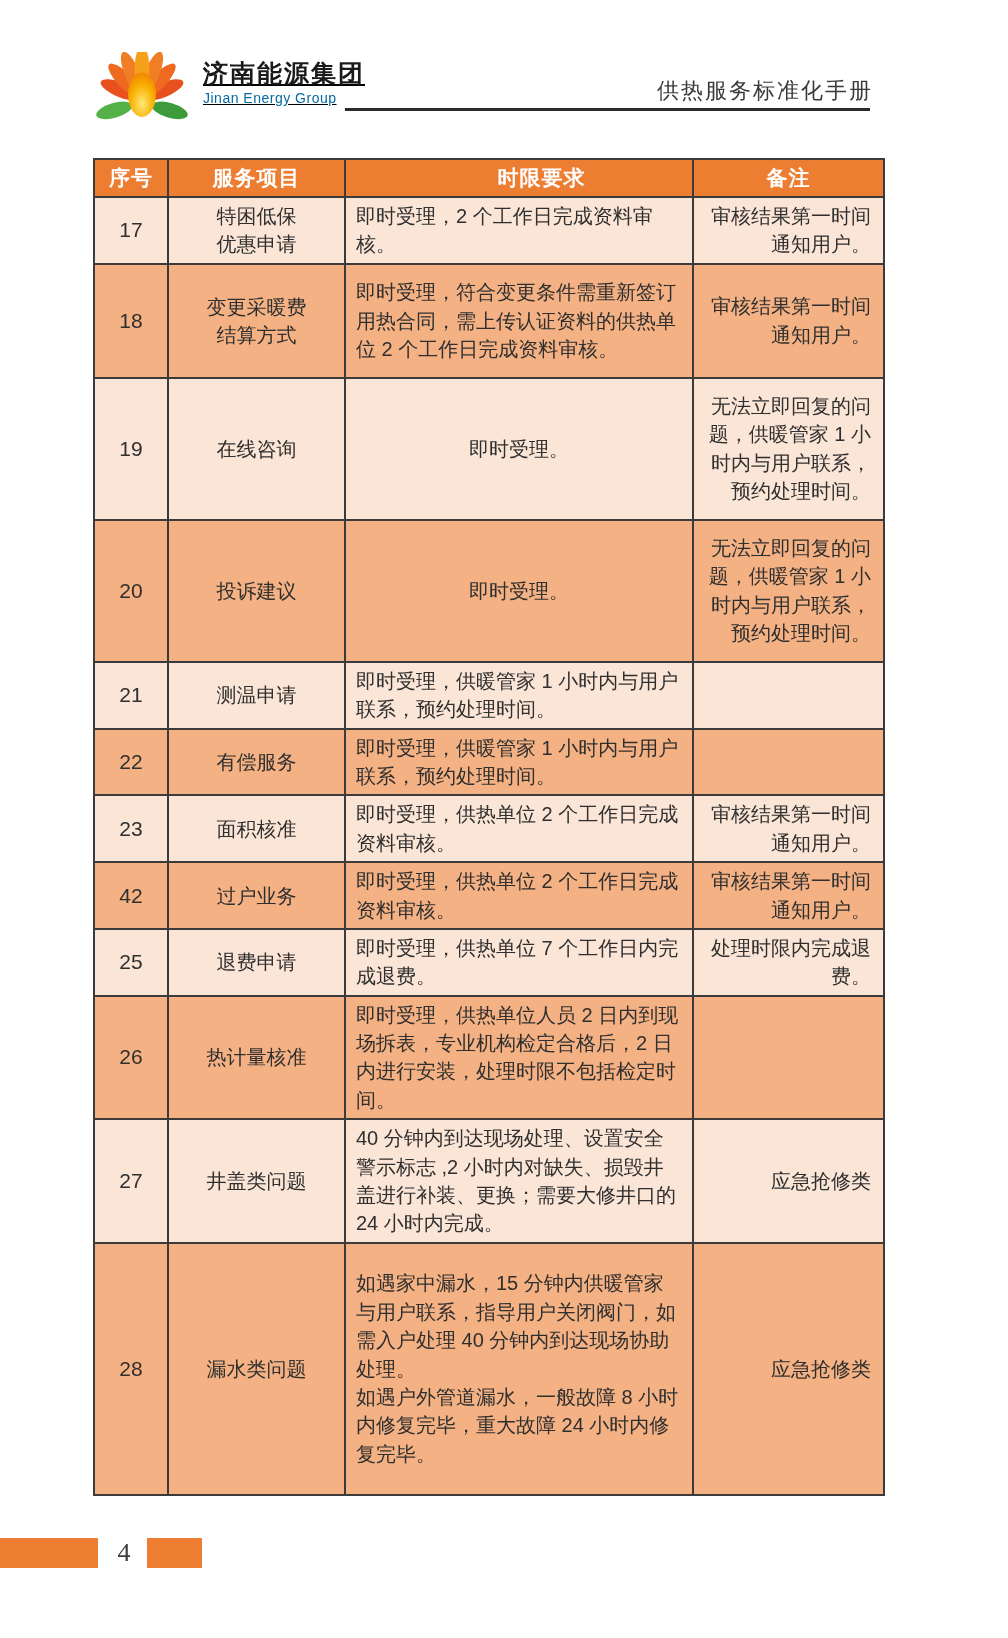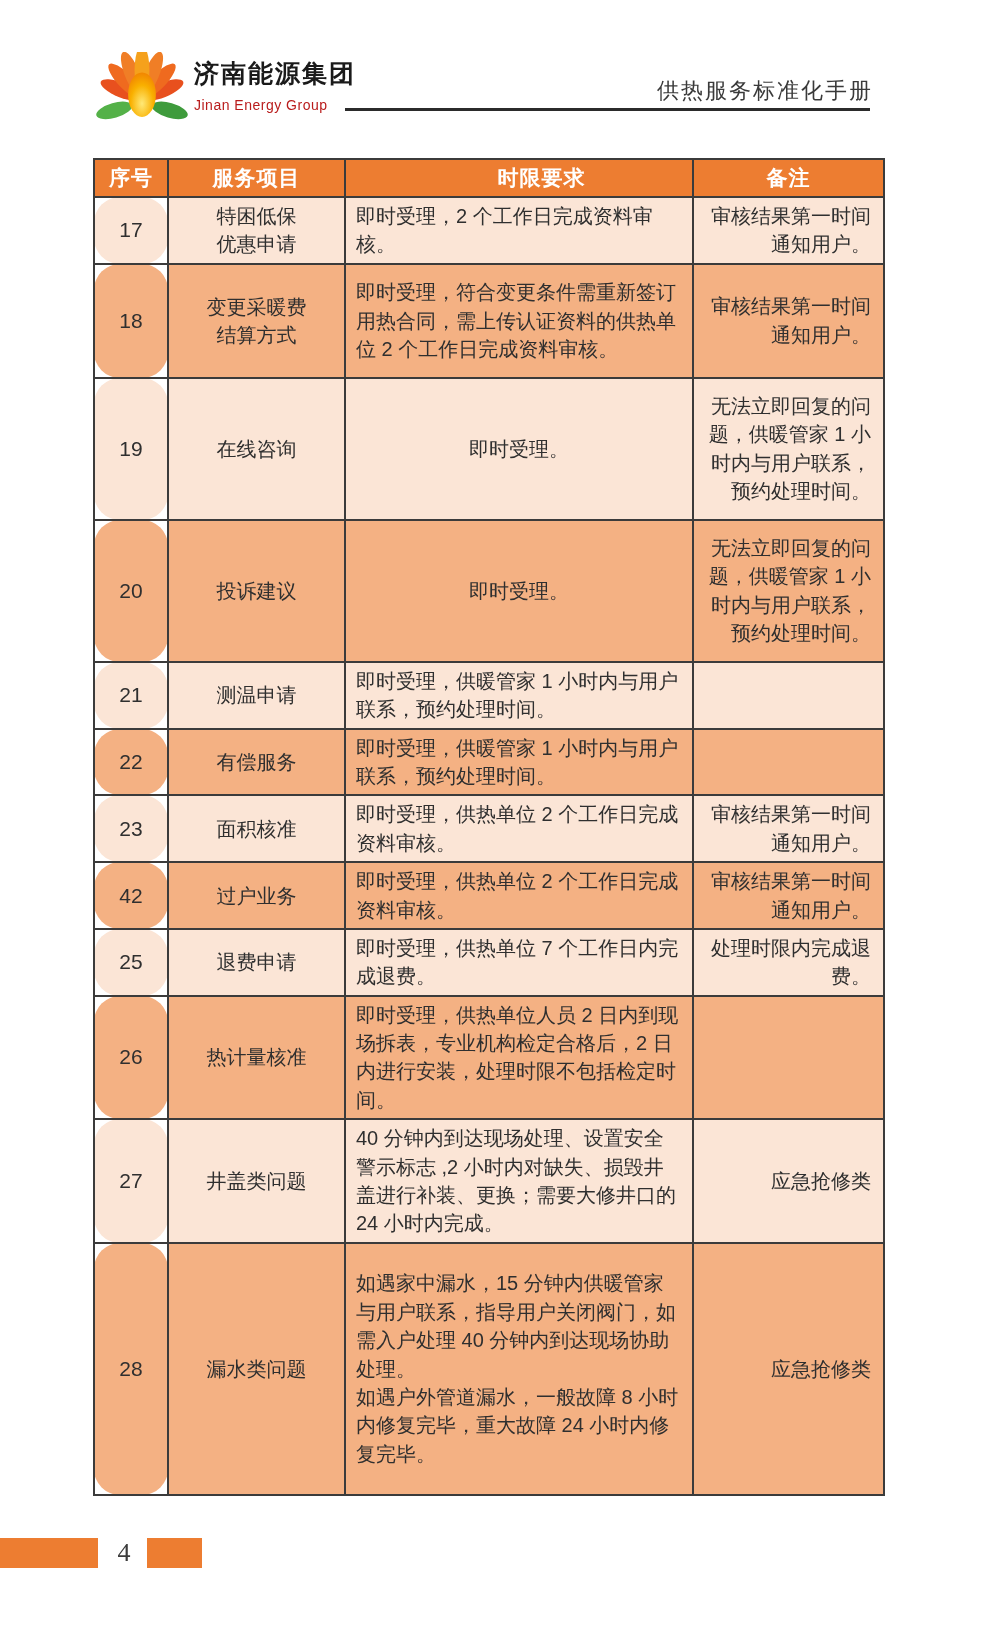--- a/index.html
+++ b/index.html
@@ -5,23 +5,23 @@
   html,body{margin:0;padding:0;background:#fff;}
   .page{
     position:relative;
     width:1008px;height:1638px;
     background:#ffffff;
     font-family:"Liberation Sans","DejaVu Sans",sans-serif;
     overflow:hidden;
   }
   
   .brand{position:absolute;left:95px;top:52px;width:94px;height:76px;}
-  .brand-text{position:absolute;left:194px;top:58px;}
+  .brand-text{position:absolute;left:203px;top:58px;text-decoration:underline;}
   .brand-cn{font-size:25px;font-weight:bold;color:#1a1a1a;letter-spacing:2px;line-height:1.2;}
-  .brand-en{font-size:14px;color:#b91c1c;margin-top:9px;letter-spacing:0.5px;}
+  .brand-en{font-size:14px;color:#0369a1;margin-top:2px;letter-spacing:0.5px;}
   .manual-title{
     position:absolute;top:76px;right:135px;
     font-size:22px;color:#3a3a3a;letter-spacing:2px;
   }
   .title-rule{
     position:absolute;left:345px;top:108px;width:525px;height:3px;
     background:#2b2b2b;
   }
   
   .table-wrap{position:absolute;left:93px;top:158px;width:771px;}
@@ -32,21 +32,21 @@
   table.svc th,table.svc td{
     border:2px solid #3b3b3b;
     vertical-align:middle;
     overflow:hidden;
   }
   table.svc th{
     height:34px;
     color:#ffffff;font-weight:bold;font-size:21px;
     text-align:center;letter-spacing:1px;
   }
-  td.c-no{text-align:center;font-size:21px;border-radius:26px;}
+  td.c-no{text-align:center;font-size:21px;}
   td.c-item{text-align:center;white-space:pre-line;line-height:1.4;}
   td.c-req{text-align:left;padding:4px 10px;white-space:pre-line;line-height:1.42;}
   td.c-req.center{text-align:center;}
   td.c-note{text-align:right;padding:4px 12px;white-space:pre-line;line-height:1.42;}
   
   .footer-bar-left{position:absolute;left:0;top:1538px;width:98px;height:30px;}
   .footer-bar-right{position:absolute;left:147px;top:1538px;width:55px;height:30px;}
   .page-number{
     position:absolute;left:104px;top:1536px;width:40px;height:34px;
     text-align:center;line-height:34px;

